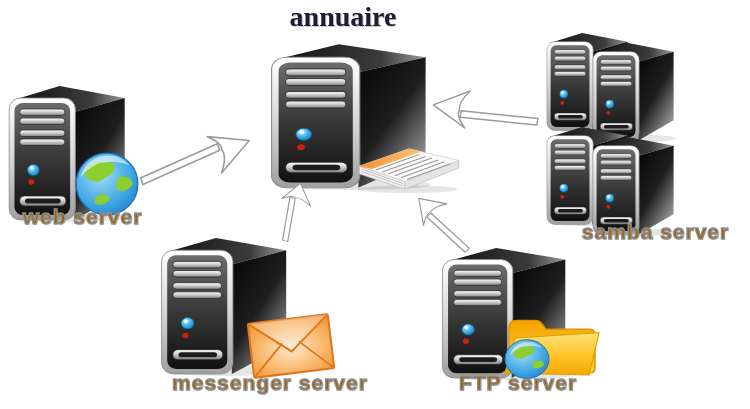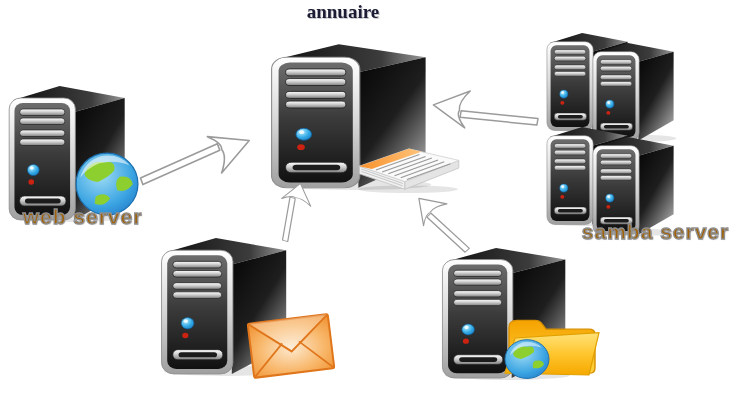--- a/index.html
+++ b/index.html
@@ -17,21 +17,21 @@
     text-shadow:1px 1px 1px rgba(120,120,120,0.35);
     text-align:center;
     white-space:nowrap;
   }
   .title{
     font-family:"Liberation Serif",serif;
     font-weight:bold;
     text-align:center;
     line-height:1.05;
   }
-  .title .l1{display:block;font-size:19px;color:#1c1c34;text-shadow:1px 1px 0 rgba(100,100,120,0.35);}
+  .title .l1{display:block;font-size:28px;color:#1c1c34;text-shadow:1px 1px 0 rgba(100,100,120,0.35);}
   .title .l2{display:block;font-size:27px;color:#233a72;letter-spacing:2px;text-shadow:2px 1px 0 rgba(110,110,110,0.55);}
   svg.node{overflow:visible;}
 </style>
 </head>
 <body>
 
 <div id="stage">
 
   <svg width="0" height="0" style="position:absolute" aria-hidden="true">
     <defs>
@@ -220,17 +220,19 @@
   <svg class="abs" style="left:351px;top:145px;" width="114" height="50" viewBox="0 0 110 52" preserveAspectRatio="none">
     <use href="#book"></use>
   </svg>
 
   <div class="abs title" style="left:263px;top:2px;width:160px;">
     <span class="l1">annuaire</span>
   </div>
 
   <div class="abs outline-label" style="left:0px;top:205px;width:165px;">web server</div>
 
-
+  <div class="abs outline-label" style="left:150px;top:371px;width:240px;">messenger server</div>
+
+  <div class="abs outline-label" style="left:428px;top:371px;width:180px;">FTP server</div>
 
   <div class="abs outline-label" style="left:558px;top:220px;width:195px;">samba server</div>
 
 </div>
 
 </body></html>

